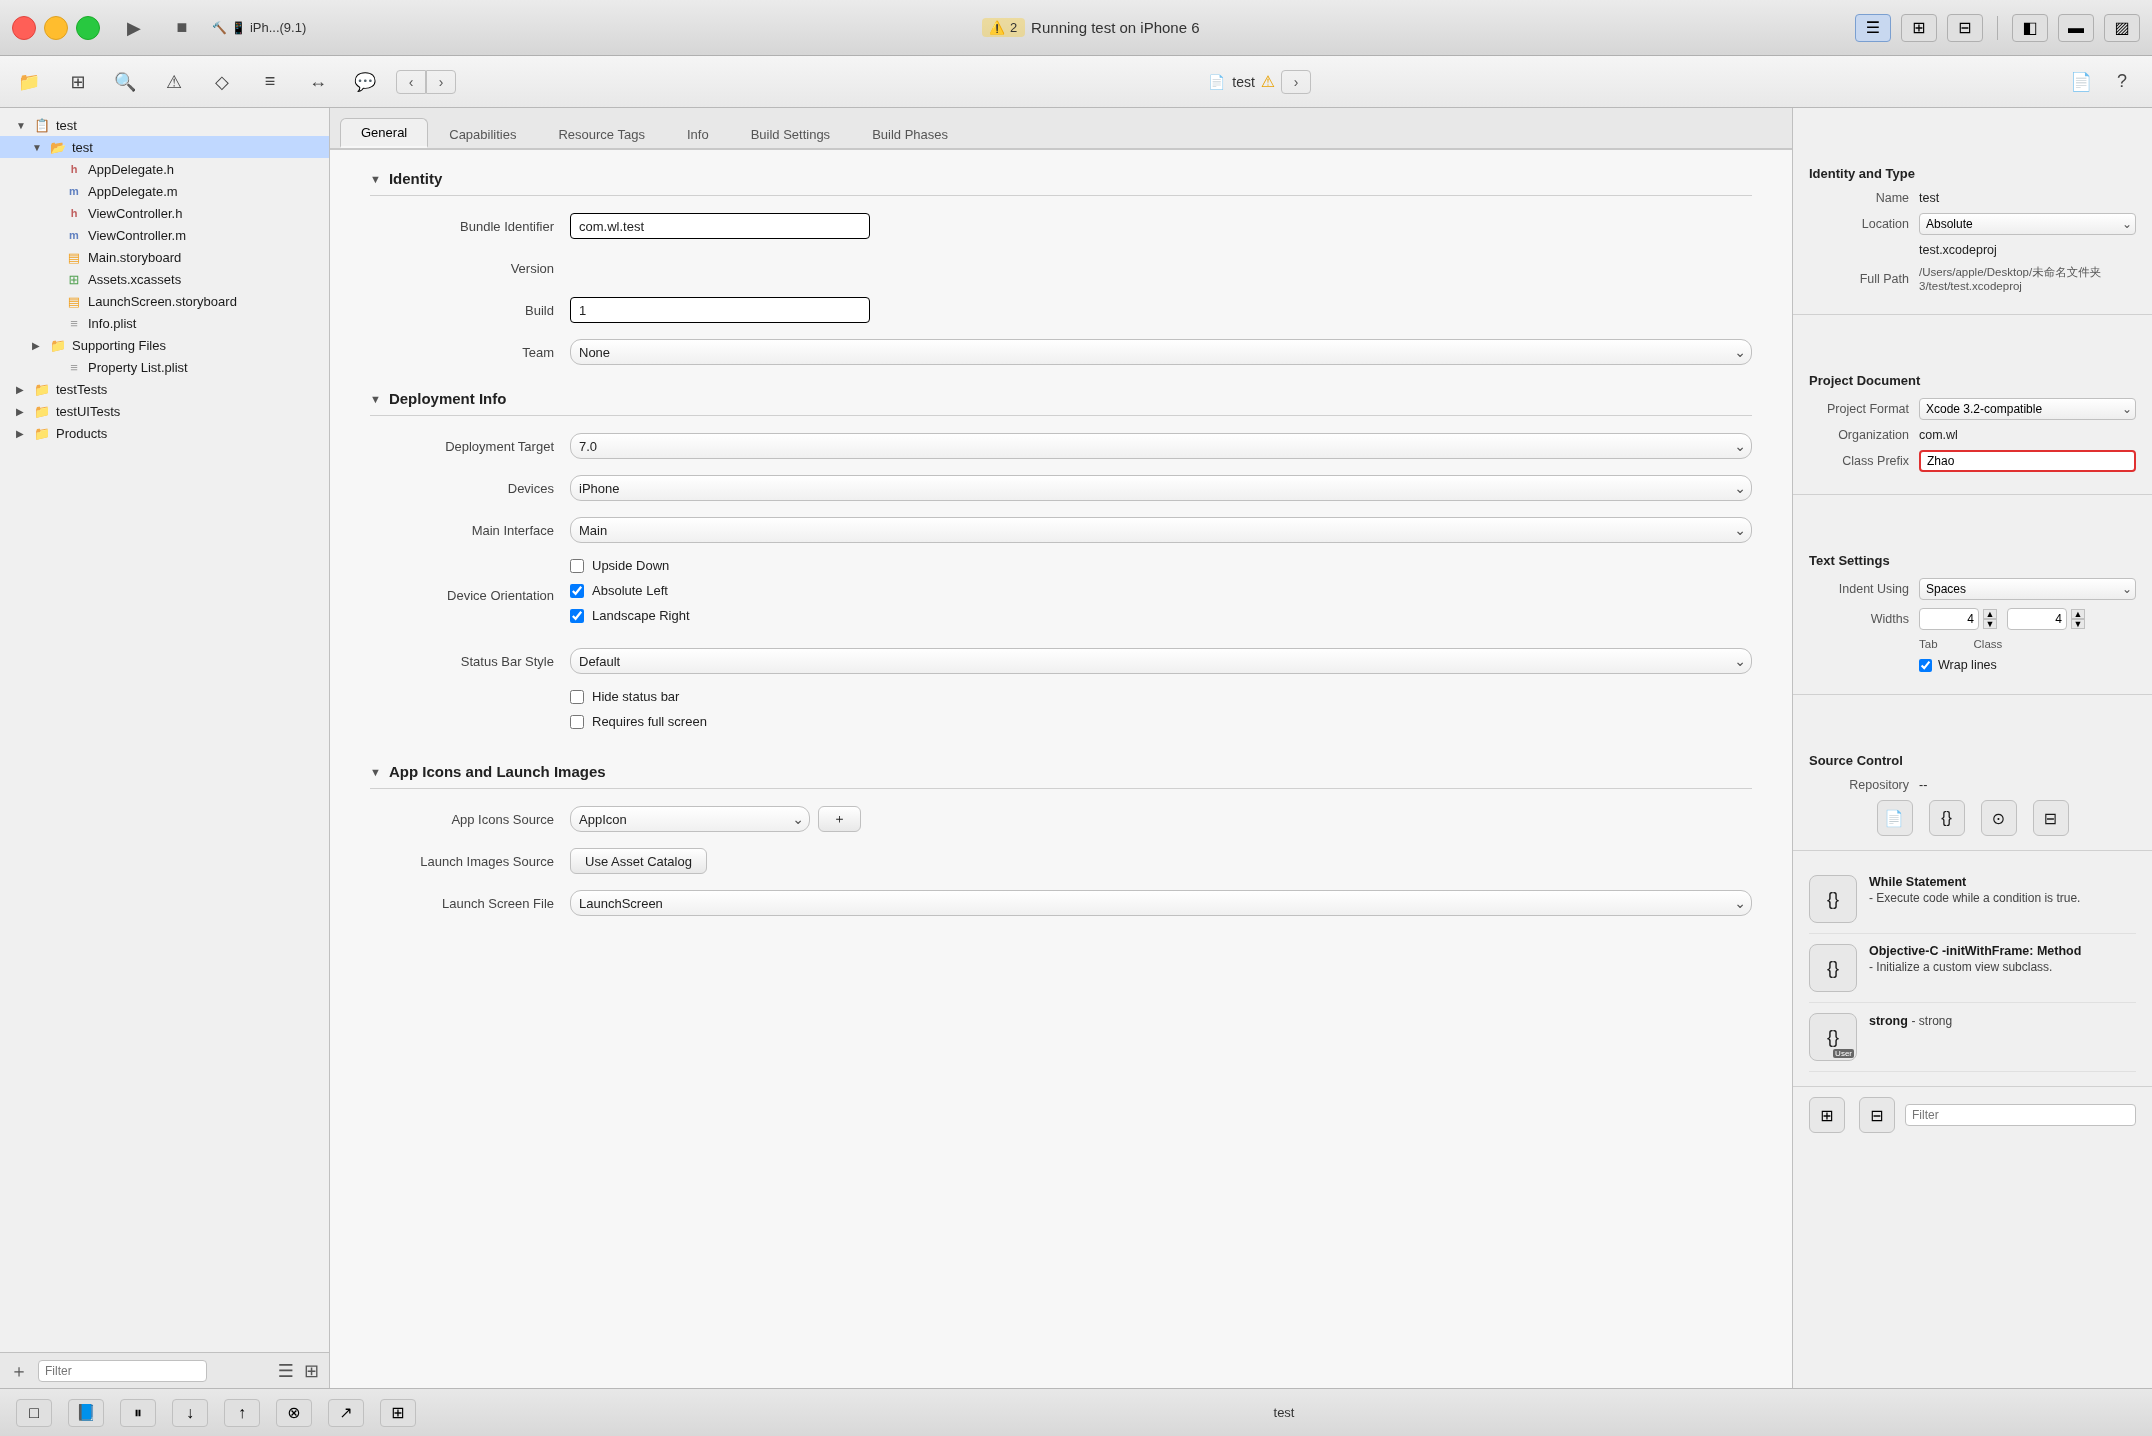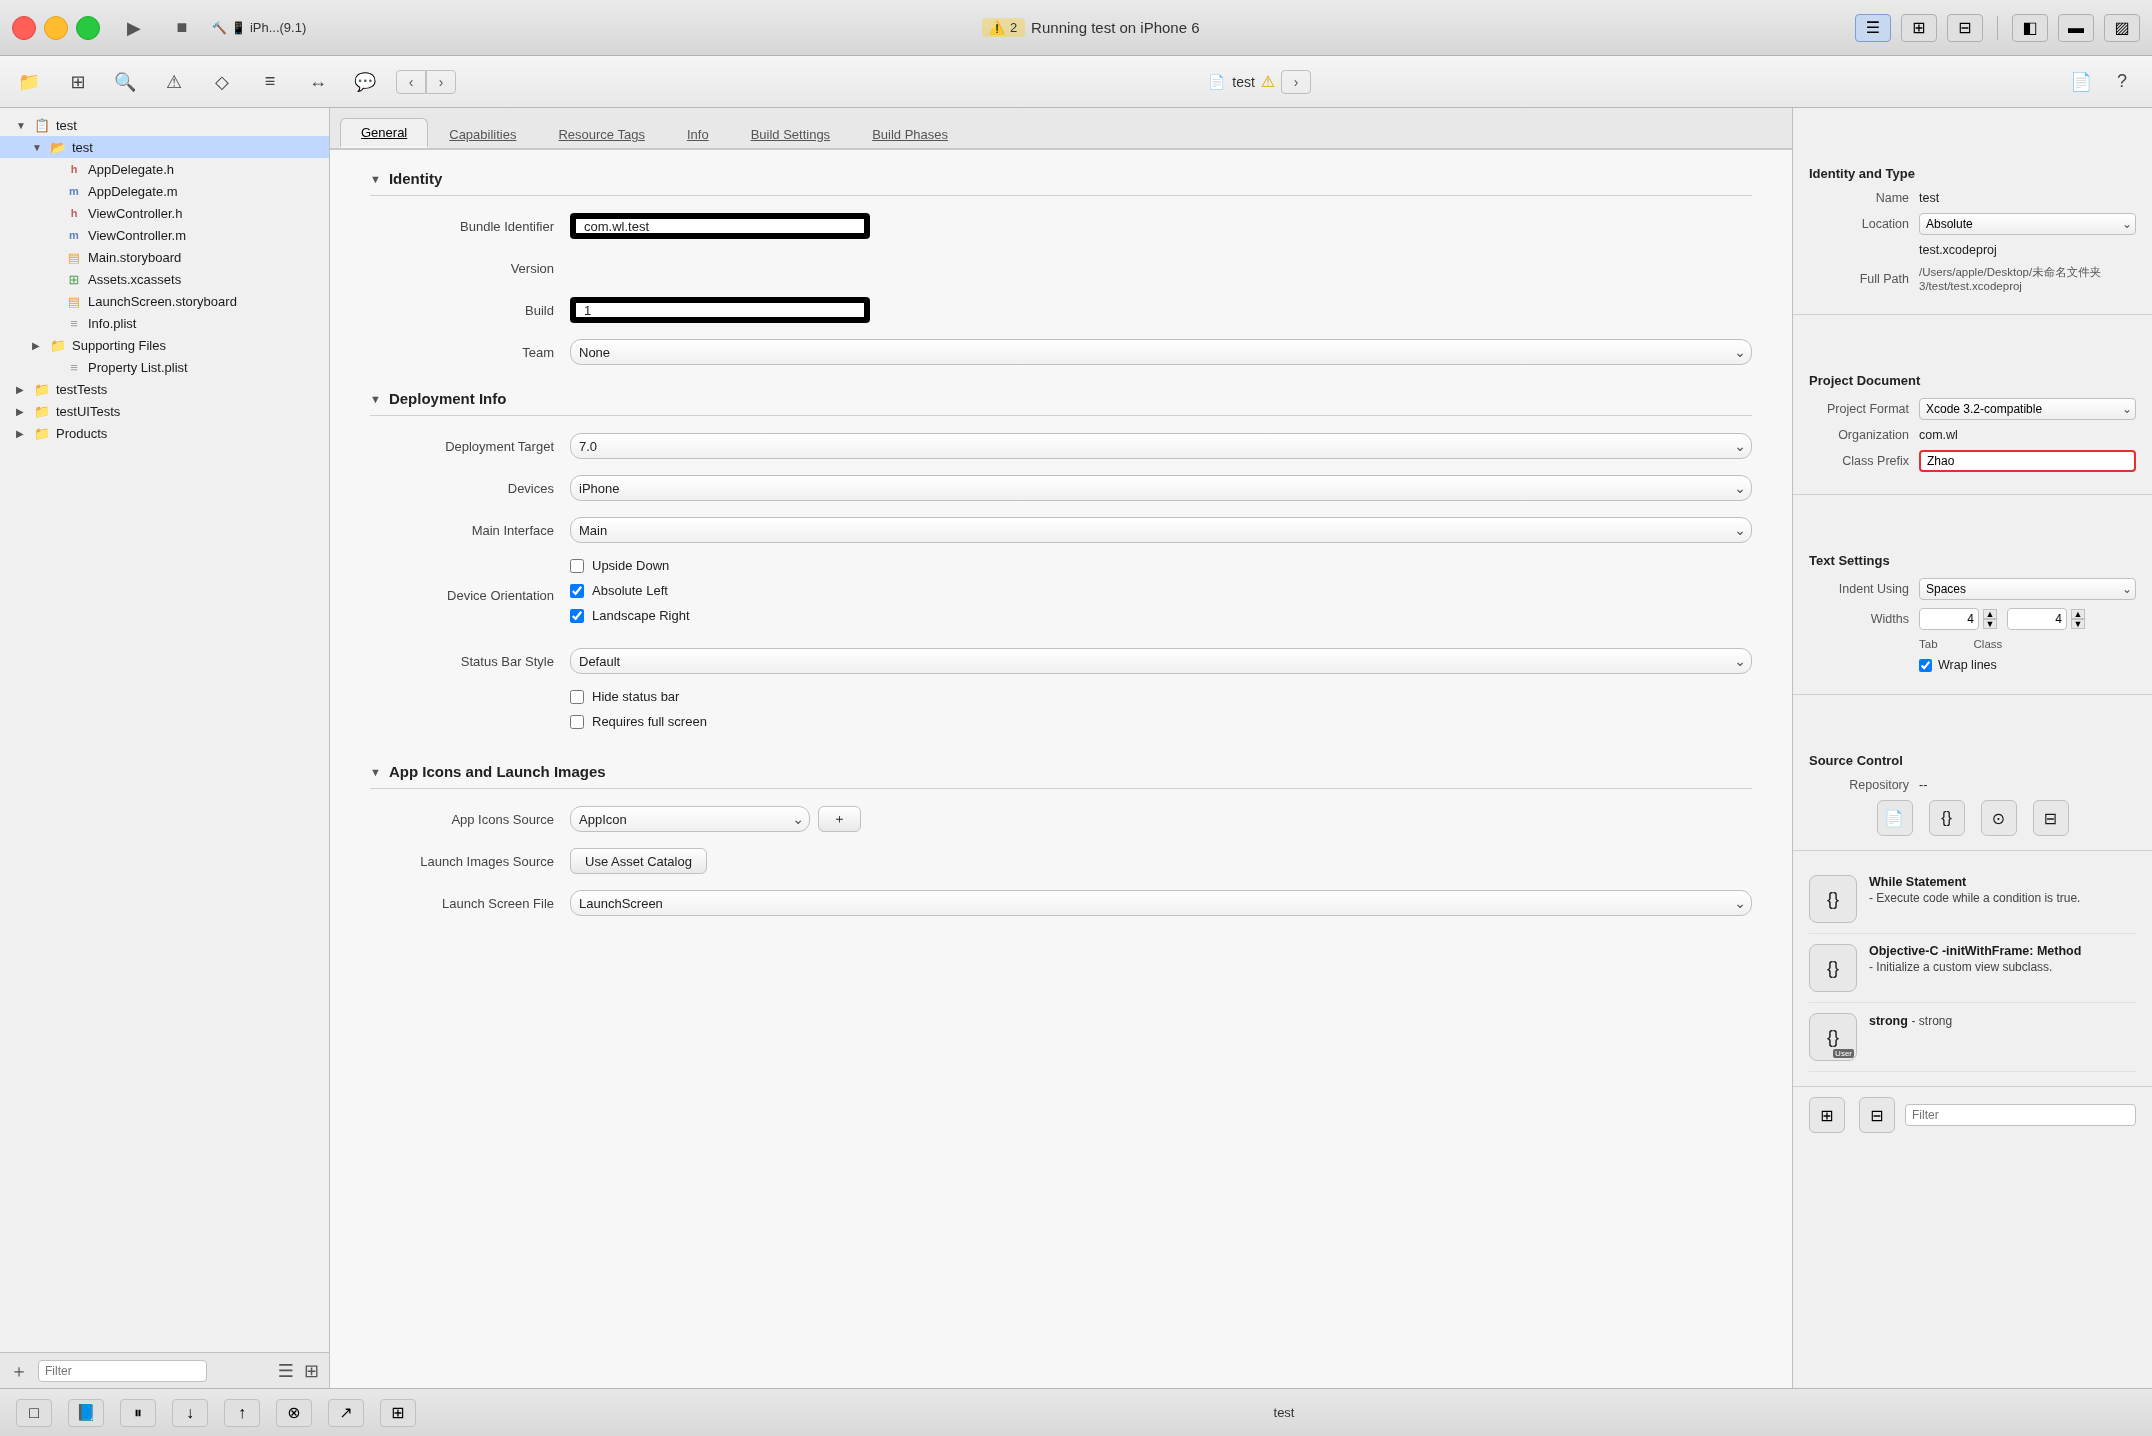--- a/index.html
+++ b/index.html
@@ -47,34 +47,34 @@
     .sidebar-label { flex: 1; white-space: nowrap; overflow: hidden; text-overflow: ellipsis; }
     .sidebar-footer { height: 36px; background: #e8e8e8; border-top: 1px solid #c0c0c0; display: flex; align-items: center; padding: 0 10px; gap: 10px; }
     .sidebar-footer-btn { font-size: 18px; color: #555; cursor: pointer; }
     .sidebar-filter { flex: 1; height: 22px; border: 1px solid #c0c0c0; border-radius: 4px; background: white; font-size: 12px; padding: 0 6px; color: #999; }
 
     
     .center-content { flex: 1; display: flex; flex-direction: column; overflow: hidden; background: #f7f7f7; }
 
     
     .tabs-bar { display: flex; background: #e8e8e8; border-bottom: 2px solid #c8c8c8; height: 42px; align-items: flex-end; padding: 0 10px; gap: 0; }
-    .tab { padding: 6px 20px; font-size: 13px; cursor: pointer; border: 1px solid transparent; border-bottom: none; border-radius: 6px 6px 0 0; color: #555; text-decoration: underline; }
+    .tab { padding: 6px 20px; font-size: 13px; cursor: pointer; border: 1px solid transparent; border-bottom: none; border-radius: 6px 6px 0 0; color: #555; }
     .tab.active { background: #f0f0f0; border-color: #c0c0c0; border-bottom: 2px solid #f7f7f7; color: #000; font-weight: 500; }
 
     
     .settings-panel { flex: 1; overflow-y: auto; padding: 20px 40px; }
 
     
     .section { margin-bottom: 24px; }
     .section-header { display: flex; align-items: center; gap: 8px; margin-bottom: 16px; font-size: 15px; font-weight: 600; color: #222; border-bottom: 1px solid #d0d0d0; padding-bottom: 8px; }
     .section-arrow { font-size: 11px; color: #555; cursor: pointer; }
     .form-row { display: flex; align-items: center; margin-bottom: 14px; min-height: 28px; }
     .form-label { width: 200px; text-align: right; padding-right: 16px; color: #444; font-size: 13px; flex-shrink: 0; }
     .form-value { flex: 1; }
-    .form-input { height: 26px; border: 6px solid #000000; border-radius: 4px; background: white; padding: 0 8px; font-size: 13px; color: #222; width: 300px; }
+    .form-input { height: 26px; border: 1px solid #000000; border-radius: 4px; background: white; padding: 0 8px; font-size: 13px; color: #222; width: 300px; }
     .form-select { height: 26px; border: 1px solid #c0c0c0; border-radius: 6px; background: linear-gradient(to bottom, #fff, #f0f0f0); padding: 0 24px 0 8px; font-size: 13px; color: #222; width: 300px; appearance: none; cursor: pointer; }
     .form-select-wrap { position: relative; display: inline-block; width: 300px; }
     .form-select-wrap select { width: 100%; border-radius: 11px; }
     .form-select-arrow { position: absolute; right: 6px; top: 50%; transform: translateY(-50%); font-size: 14px; color: #555; pointer-events: none; }
     .checkbox-row { display: flex; align-items: center; gap: 8px; margin-bottom: 10px; }
     .checkbox-row input[type=checkbox] { width: 14px; height: 14px; accent-color: #007aff; cursor: pointer; }
     .checkbox-row label { font-size: 13px; color: #222; cursor: pointer; }
     .btn-outline { height: 26px; border: 1px solid #c0c0c0; border-radius: 6px; background: linear-gradient(to bottom, #fff, #e8e8e8); padding: 0 14px; font-size: 13px; cursor: pointer; color: #222; }
 
     

